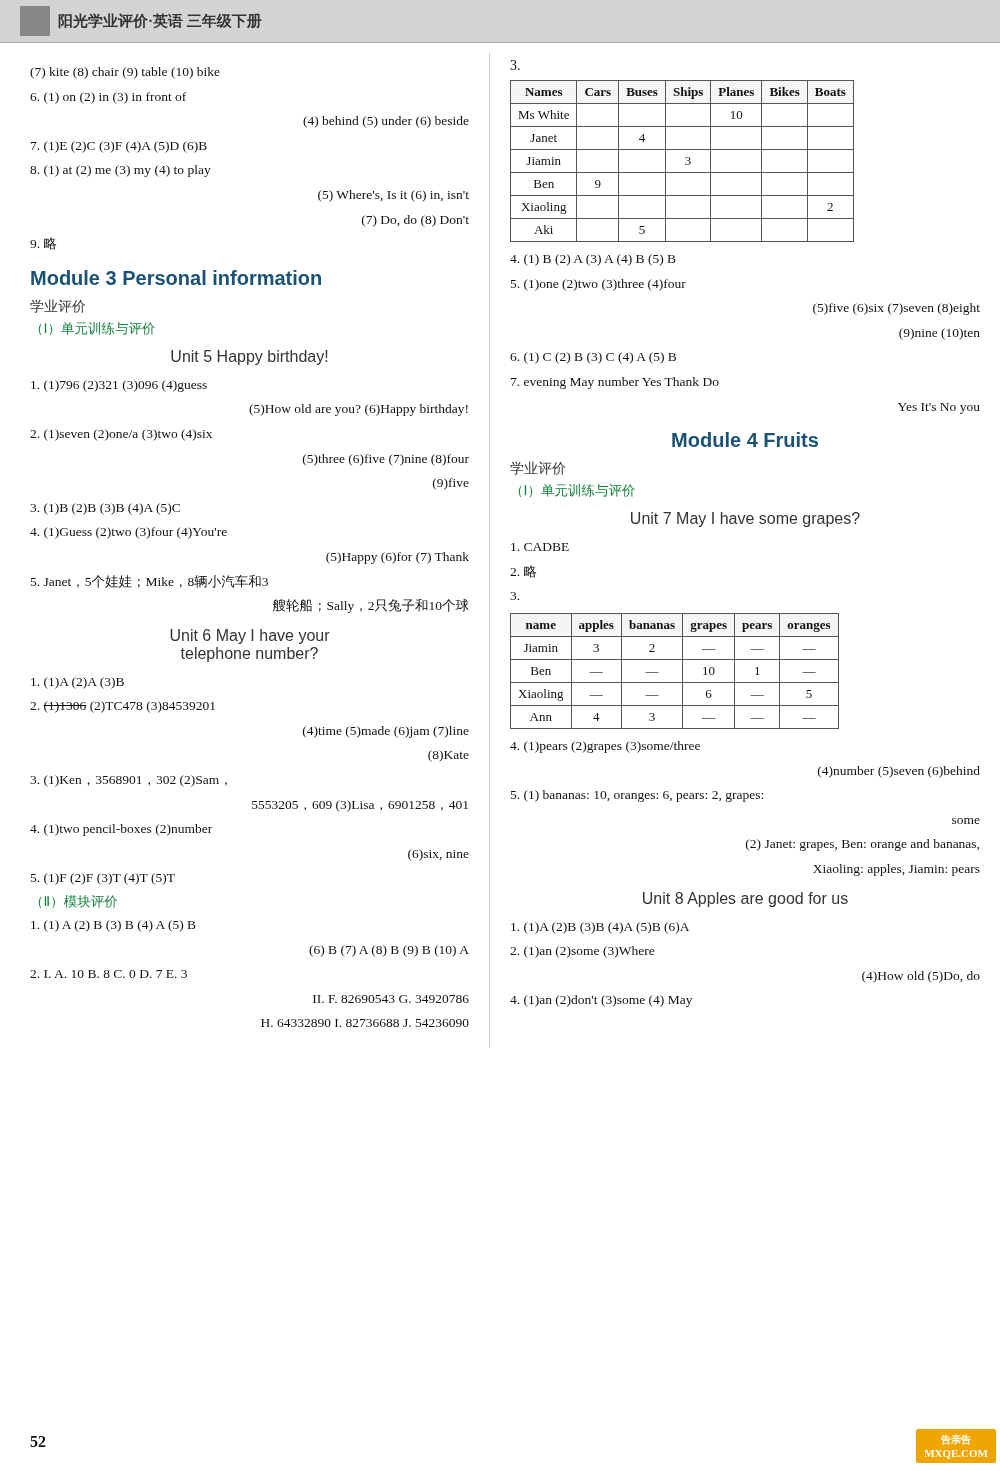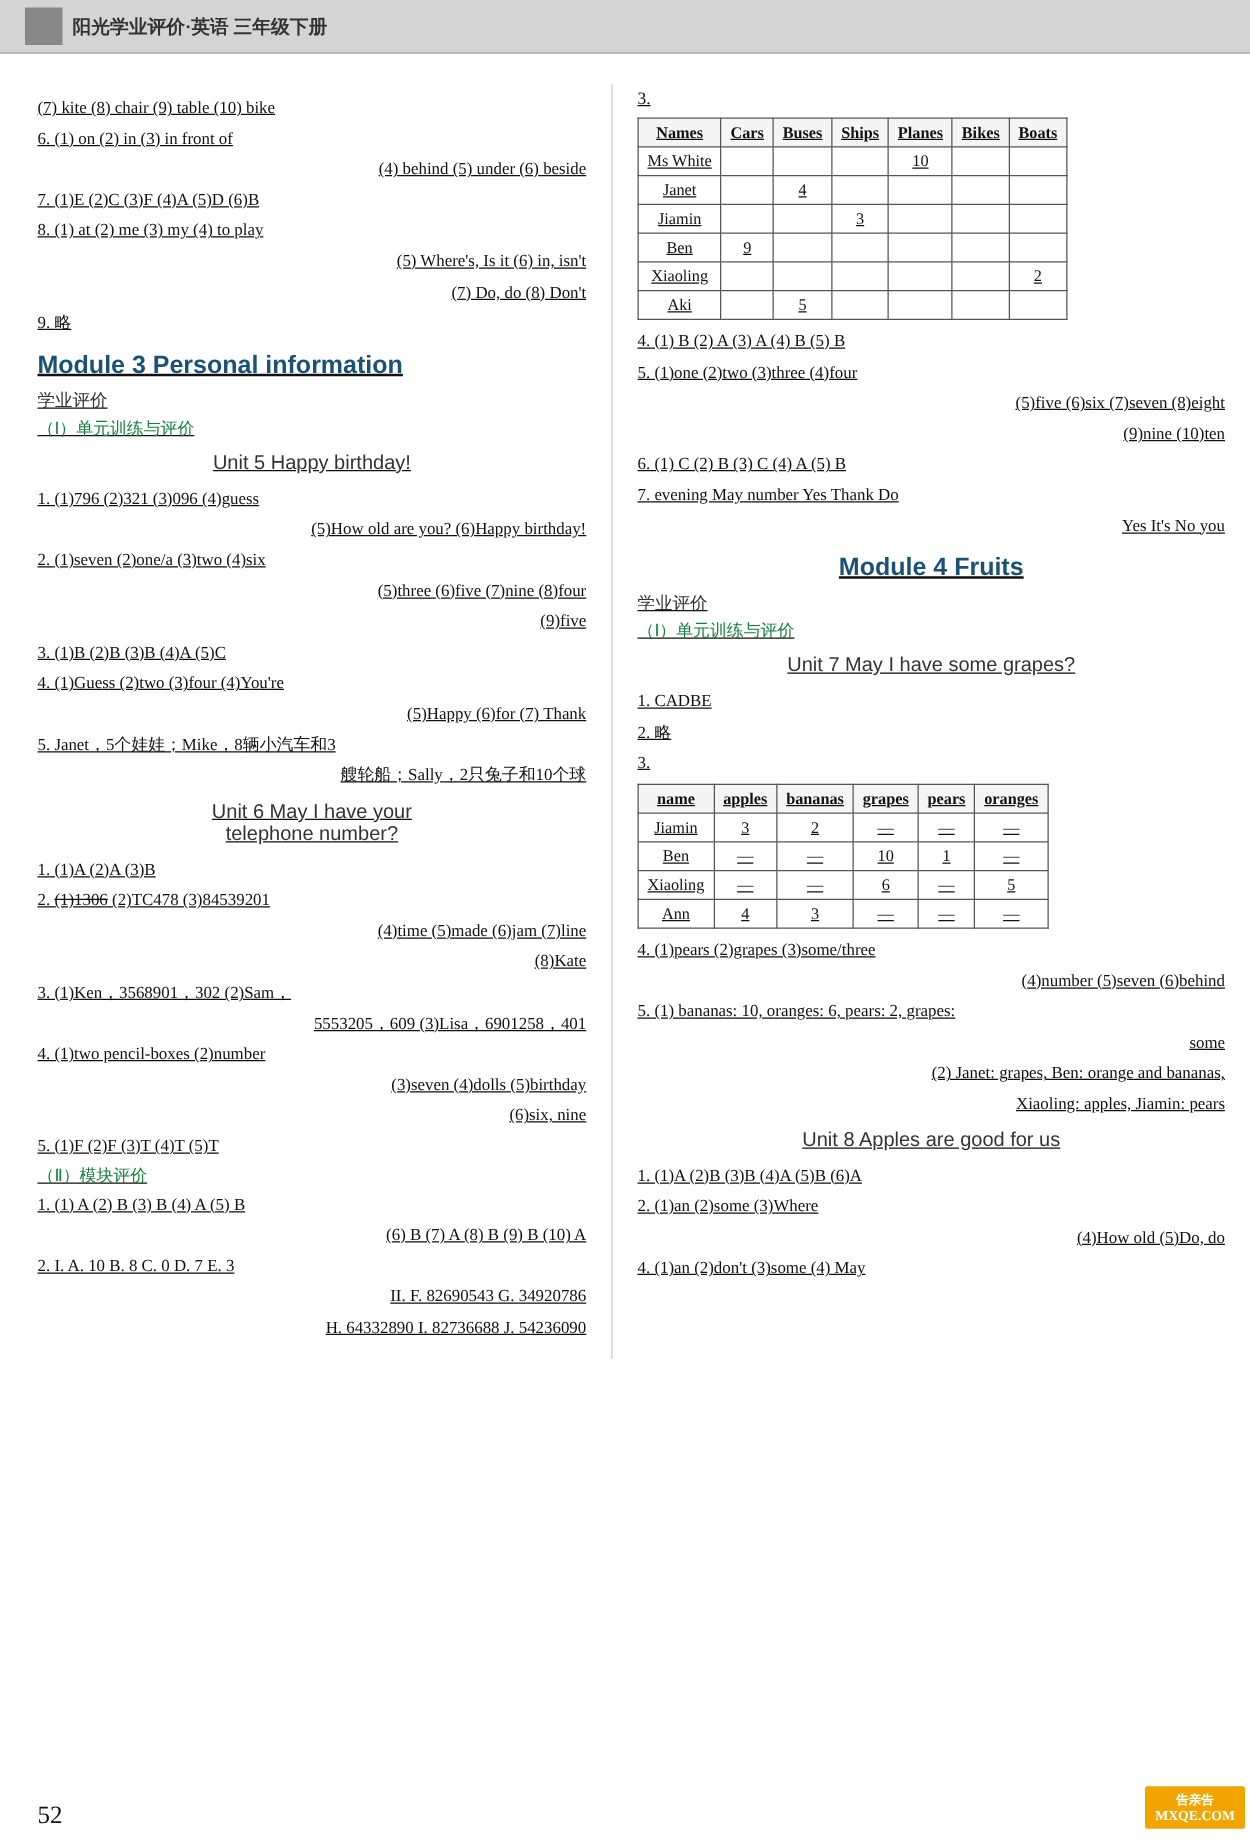--- a/index.html
+++ b/index.html
@@ -25,22 +25,21 @@
       height: 30px;
       background: #888;
     }
     .header-title {
       font-size: 15px;
       color: #333;
       font-weight: bold;
     }
     .page-content {
       display: flex;
-      padding: 24px 0;
-      text-decoration: underline;
+      padding: 10px 0;
     }
     .left-col {
       width: 490px;
       padding: 5px 20px 10px 30px;
       border-right: 1px solid #ccc;
     }
     .right-col {
       width: 510px;
       padding: 5px 20px 10px 20px;
     }
@@ -75,24 +74,24 @@
     .answer-block {
       margin-bottom: 4px;
     }
     .section-eval {
       font-size: 13.5px;
       color: #15803d;
       margin: 4px 0 2px 0;
     }
     .page-num {
       position: absolute;
-      bottom: 7px;
+      bottom: 20px;
       left: 30px;
-      font-size: 20px;
-      font-weight: normal;
+      font-size: 16px;
+      font-weight: bold;
     }
     .watermark {
       position: absolute;
       bottom: 8px;
       right: 4px;
       background: #f0a500;
       color: #fff;
       padding: 4px 8px;
       font-size: 11px;
       font-weight: bold;
@@ -170,21 +169,20 @@
       <div>
         <div class="unit-title">Unit 6   May I have your<br>telephone number?</div>
         <div class="answer-block">
           <div class="answer-line">1.  (1)A  (2)A  (3)B</div>
           <div class="answer-line">2.  <span class="strikethrough">(1)1306</span>  (2)TC478  (3)84539201</div>
           <div class="answer-line indent">(4)time  (5)made  (6)jam  (7)line</div>
           <div class="answer-line indent">(8)Kate</div>
           <div class="answer-line">3.  (1)Ken，3568901，302  (2)Sam，</div>
           <div class="answer-line indent">5553205，609  (3)Lisa，6901258，401</div>
           <div class="answer-line">4.  (1)two pencil-boxes  (2)number</div>
-          <div class="answer-line indent">(3)seven  (4)dolls  (5)birthday</div>
           <div class="answer-line indent">(6)six, nine</div>
           <div class="answer-line">5.  (1)F  (2)F  (3)T  (4)T  (5)T</div>
         </div>
       </div>
 
       <div>
         <div class="section-eval">（Ⅱ）模块评价</div>
         <div class="answer-block">
           <div class="answer-line">1.  (1) A  (2) B  (3) B  (4) A  (5) B</div>
           <div class="answer-line indent">(6) B  (7) A  (8) B  (9) B  (10) A</div>

